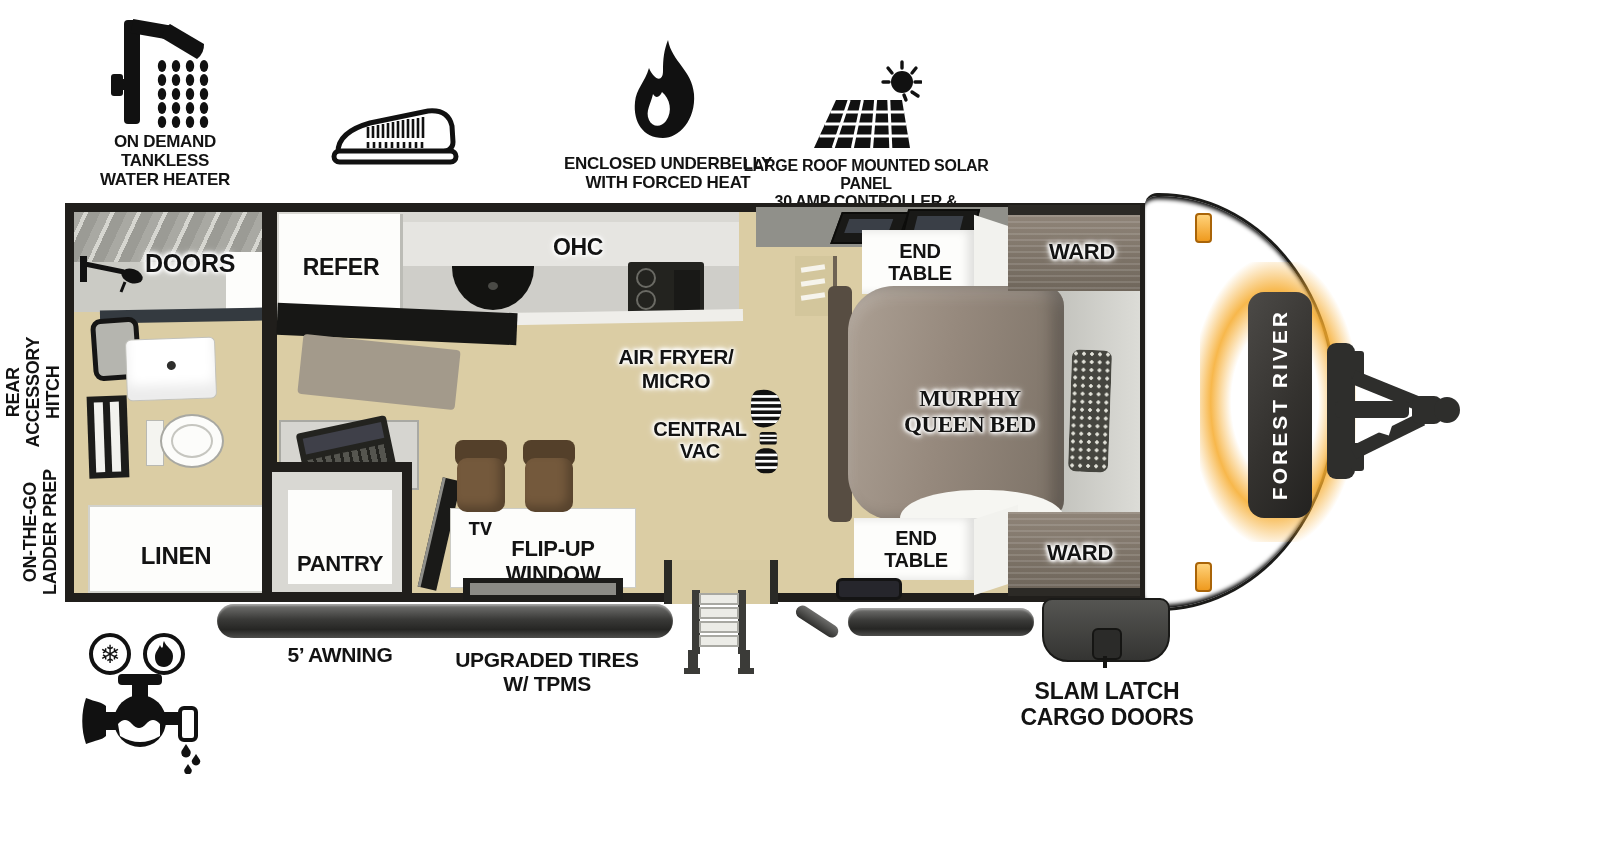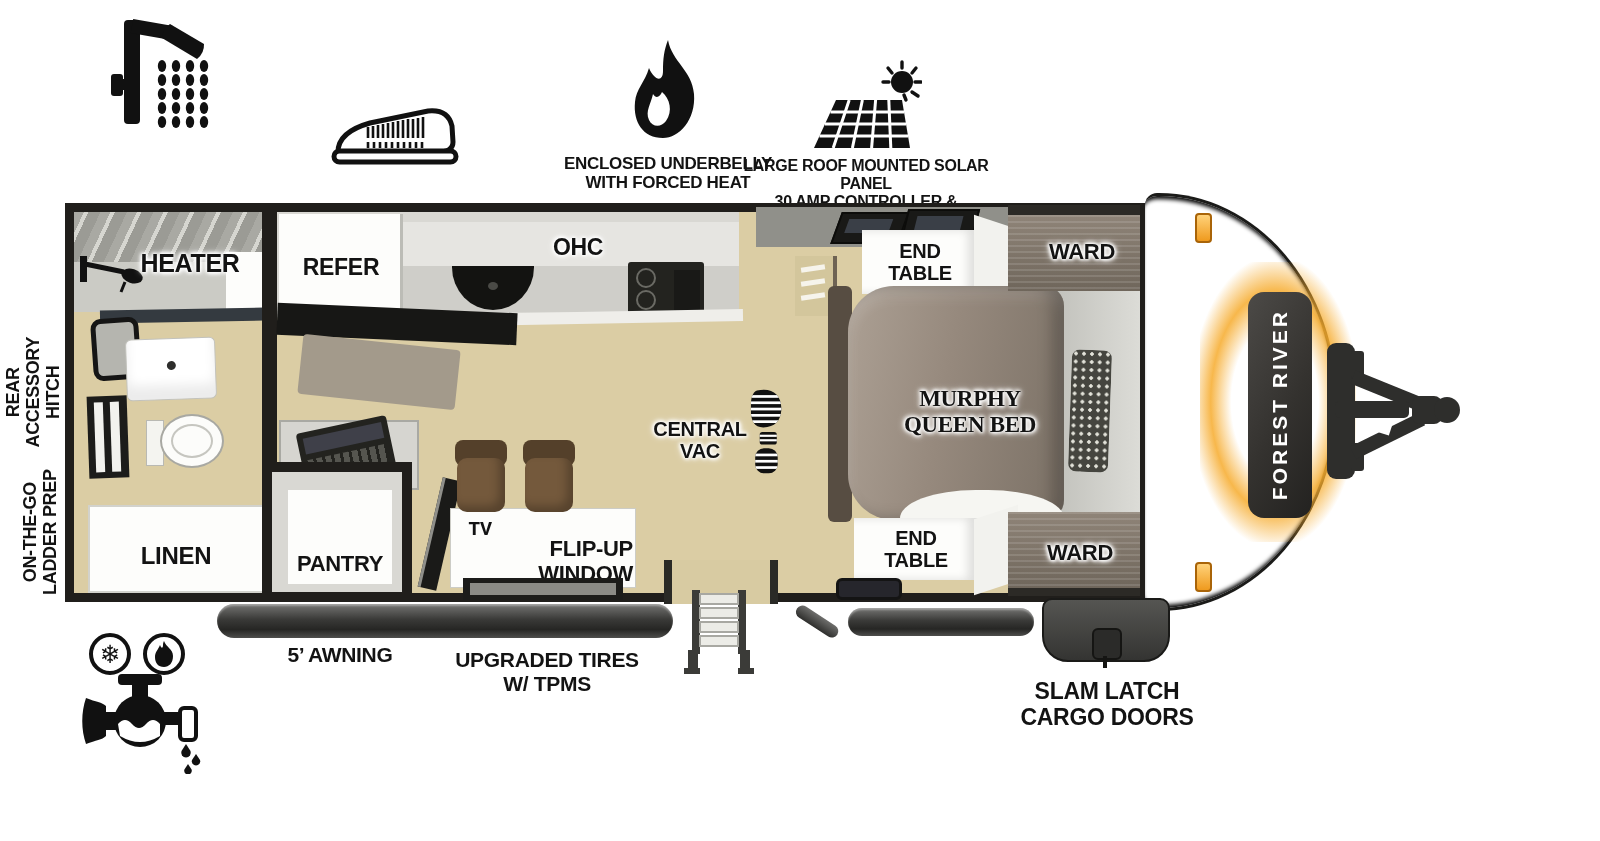--- a/index.html
+++ b/index.html
@@ -56,20 +56,23 @@
       <ellipse cx="56" cy="92" rx="4.2" ry="6"></ellipse>
         <ellipse cx="70" cy="92" rx="4.2" ry="6"></ellipse>
         <ellipse cx="84" cy="92" rx="4.2" ry="6"></ellipse>
         <ellipse cx="98" cy="92" rx="4.2" ry="6"></ellipse>
       <ellipse cx="56" cy="106" rx="4.2" ry="6"></ellipse>
         <ellipse cx="70" cy="106" rx="4.2" ry="6"></ellipse>
         <ellipse cx="84" cy="106" rx="4.2" ry="6"></ellipse>
         <ellipse cx="98" cy="106" rx="4.2" ry="6"></ellipse>
     </g>
   </svg>
+  <div class="lbl" style="left:60px;top:132px;width:210px;font-size:17px;">ON DEMAND
+TANKLESS
+WATER HEATER</div>
 
   <svg class="abs" style="left:326px;top:96px;" width="136" height="70" viewBox="0 0 136 70">
     <path d="M12 56 Q12 36 44 27 L102 15 Q122 13 126 30 L127 46 Q127 56 112 56 Z" fill="#fff" stroke="#111" stroke-width="5"></path>
     <g stroke="#111" stroke-width="2.6">
       <line x1="42" y1="31" x2="42" y2="42"></line>
         <line x1="47" y1="30" x2="47" y2="42"></line>
         <line x1="52" y1="29" x2="52" y2="42"></line>
         <line x1="57" y1="28" x2="57" y2="42"></line>
         <line x1="62" y1="27" x2="62" y2="42"></line>
         <line x1="67" y1="26" x2="67" y2="42"></line>
@@ -137,21 +140,21 @@
        background:repeating-linear-gradient(115deg,#a9a9a3 0 9px,#d6d6d0 9px 13px,#9b9b95 13px 24px);"></div>
   <div class="abs" style="left:74px;top:262px;width:190px;height:50px;background:#cbcbc5;"></div>
   <div class="whitebox" style="left:226px;top:252px;width:38px;height:60px;"></div>
   <div class="abs" style="left:100px;top:309px;width:164px;height:13px;background:#343a40;transform:rotate(-1deg);"></div>
   <svg class="abs" style="left:80px;top:252px;" width="66" height="42" viewBox="0 0 66 42">
     <rect x="0" y="4" width="7" height="26" fill="#111"></rect>
     <line x1="5" y1="12" x2="44" y2="20" stroke="#111" stroke-width="5"></line>
     <ellipse cx="52" cy="24" rx="11" ry="7" fill="#111" transform="rotate(18 52 24)"></ellipse>
     <line x1="45" y1="30" x2="41" y2="40" stroke="#111" stroke-width="3"></line>
   </svg>
-  <div class="lbl glow" style="left:120px;top:249px;width:140px;font-size:25px;">HEATER</div>
+  <div class="lbl glow" style="left:120px;top:249px;width:140px;font-size:25px;">DOORS</div>
   <div class="abs" style="left:92px;top:318px;width:38px;height:52px;background:#b5b5af;border:5px solid #151515;border-radius:10px;transform:rotate(-4deg);"></div>
   <div class="abs" style="left:126px;top:338px;width:88px;height:60px;background:#fff;border:1px solid #c2c2bc;border-radius:6px;transform:rotate(-2deg);box-shadow:inset 0 -14px 12px rgba(0,0,0,.08);">
     <div style="position:absolute;left:40px;top:22px;width:9px;height:9px;background:#2e2e2c;border-radius:50%;"></div>
   </div>
   <div class="abs" style="left:146px;top:420px;width:16px;height:44px;background:#f4f4f0;border:1px solid #b9b9b3;"></div>
   <div class="abs" style="left:160px;top:414px;width:60px;height:50px;background:#fcfcfa;border:2px solid #a8a8a2;border-radius:50%;">
     <div style="position:absolute;left:9px;top:8px;width:38px;height:30px;border:2px solid #c6c6c0;border-radius:50%;"></div>
   </div>
   <div class="abs" style="left:88px;top:396px;width:40px;height:82px;background:#1c1c1a;transform:rotate(-2deg);">
     <div style="position:absolute;left:7px;top:6px;width:9px;height:70px;background:#f2f2ee;"></div>
@@ -176,20 +179,22 @@
     <div style="position:absolute;left:46px;top:8px;width:26px;height:40px;background:#191917;"></div>
   </div>
   <div class="abs" style="left:403px;top:312px;width:340px;height:12px;background:#efeeea;transform:rotate(-1deg);"></div>
   <div class="abs" style="left:277px;top:308px;width:240px;height:32px;background:#171715;transform:rotate(2.5deg);"></div>
   <div class="abs" style="left:300px;top:342px;width:158px;height:60px;background:#a39a8b;transform:rotate(6deg);border-radius:4px;"></div>
   <div class="abs" style="left:795px;top:256px;width:42px;height:60px;background:#d3c69c;border-right:4px solid #6e6354;box-sizing:border-box;">
     <div style="position:absolute;left:6px;top:10px;width:24px;height:5px;background:#f6f4ec;transform:rotate(-8deg);"></div>
     <div style="position:absolute;left:6px;top:24px;width:24px;height:5px;background:#f6f4ec;transform:rotate(-8deg);"></div>
     <div style="position:absolute;left:6px;top:38px;width:24px;height:5px;background:#f6f4ec;transform:rotate(-8deg);"></div>
   </div>
+  <div class="lbl glow" style="left:596px;top:345px;width:160px;font-size:21px;">AIR FRYER/
+MICRO</div>
   <div class="lbl glow" style="left:640px;top:418px;width:120px;font-size:20px;">CENTRAL
 VAC</div>
   <svg class="abs" style="left:748px;top:388px;" width="36" height="88" viewBox="0 0 40 96">
     <defs>
         <clipPath id="boot">
       <path d="M10 2 C26 -2 38 6 37 24 C36 36 30 42 17 43 C7 43 3 36 3 22 C3 10 5 4 10 2 Z"></path>
       <rect x="8" y="66" width="25" height="28" rx="10"></rect>
       <rect x="13" y="48" width="19" height="14" rx="3"></rect>
     </clipPath>
       </defs>
@@ -214,21 +219,21 @@
   <div class="abs" style="left:300px;top:424px;width:92px;height:52px;background:#23231f;border-radius:4px;transform:rotate(-12deg);">
     <div style="position:absolute;left:6px;top:6px;width:80px;height:16px;background:#3f4049;"></div>
     <div style="position:absolute;left:6px;top:28px;width:80px;height:18px;background:repeating-linear-gradient(90deg,#55554f 0 6px,#23231f 6px 9px);"></div>
   </div>
   <div class="abs" style="left:262px;top:462px;width:150px;height:140px;border:10px solid #201e1b;background:#d9d8d3;box-sizing:border-box;"></div>
   <div class="whitebox" style="left:288px;top:490px;width:104px;height:94px;"></div>
   <div class="lbl" style="left:280px;top:552px;width:120px;font-size:22px;">PANTRY</div>
   <div class="abs" style="left:430px;top:478px;width:16px;height:112px;background:#1a1a18;border-left:3px solid #8f8f8a;transform:rotate(13deg);"></div>
   <div class="whitebox" style="left:450px;top:508px;width:186px;height:80px;border:1px solid #ccccc6;box-sizing:border-box;"></div>
   <div class="lbl" style="left:455px;top:519px;width:50px;font-size:20px;font-family:Liberation Mono, monospace;">TV</div>
-  <div class="lbl" style="left:473px;top:537px;width:160px;font-size:22px;text-align:right;">FLIP-UP
+  <div class="lbl" style="left:473px;top:537px;width:160px;font-size:22px;">FLIP-UP
 WINDOW</div>
   <div class="abs" style="left:455px;top:440px;width:52px;height:72px;">
     <div style="position:absolute;left:0;top:0;width:52px;height:26px;background:#54402a;border-radius:8px;"></div>
     <div style="position:absolute;left:2px;top:18px;width:48px;height:54px;background:#74593c;border-radius:10px;box-shadow:inset -6px -6px 10px rgba(0,0,0,.25);"></div>
   </div>
   <div class="abs" style="left:523px;top:440px;width:52px;height:72px;">
     <div style="position:absolute;left:0;top:0;width:52px;height:26px;background:#54402a;border-radius:8px;"></div>
     <div style="position:absolute;left:2px;top:18px;width:48px;height:54px;background:#74593c;border-radius:10px;box-shadow:inset -6px -6px 10px rgba(0,0,0,.25);"></div>
   </div>
   <div class="abs" style="left:463px;top:578px;width:160px;height:22px;background:#1c1c1a;">

